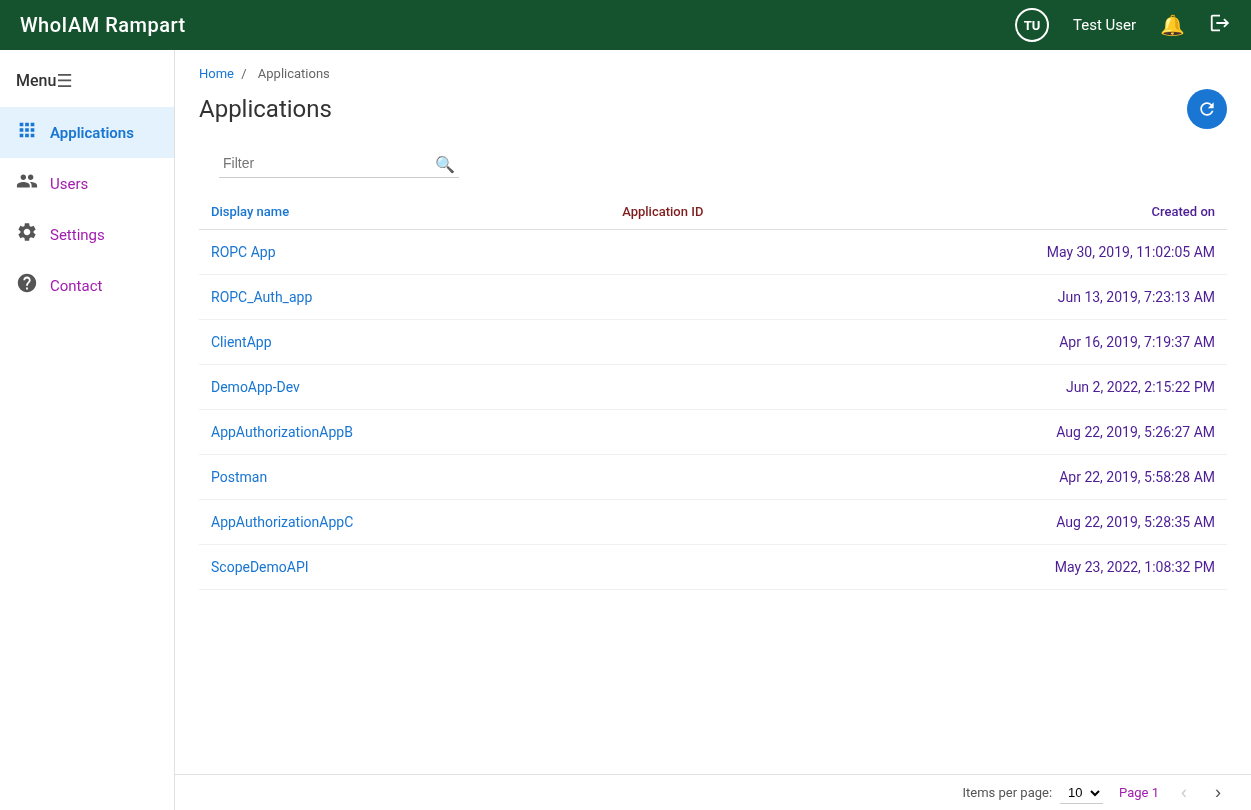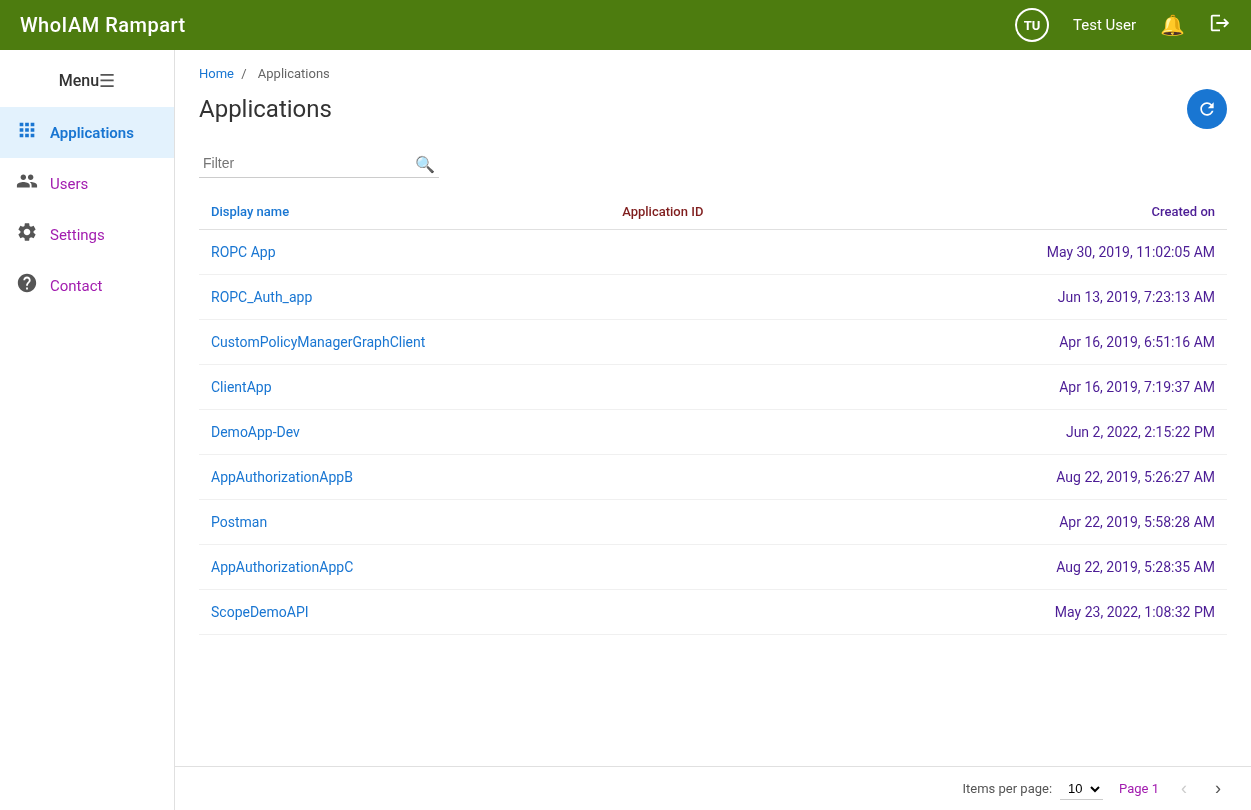--- a/index.html
+++ b/index.html
@@ -1,20 +1,20 @@
 <!DOCTYPE html>
 <html><head>
   <meta charset="utf-8">
   <style>
     * { box-sizing: border-box; margin: 0; padding: 0; }
     body { font-family: Roboto, Arial, sans-serif; font-size: 14px; background: #f5f5f5; color: #333; height: 810px; overflow: hidden; }
 
     
     .topbar {
-      background: #4d7c0f;
+      background: #14532d;
       color: white;
       height: 50px;
       display: flex;
       align-items: center;
       justify-content: space-between;
       padding: 0 20px;
     }
     .topbar-title {
       font-size: 20px;
       font-weight: 500;
@@ -46,21 +46,21 @@
     .sidebar {
       width: 175px;
       background: white;
       border-right: 1px solid #e0e0e0;
       padding-top: 10px;
       flex-shrink: 0;
     }
     .menu-header {
       display: flex;
       align-items: center;
-      justify-content: center;
+      justify-content: flex-start;
       padding: 10px 16px 16px 16px;
       font-size: 16px;
       font-weight: 500;
       color: #333;
     }
     .hamburger-icon { font-size: 18px; cursor: pointer; color: #555; }
     .sidebar-item {
       display: flex;
       align-items: center;
       gap: 12px;
@@ -122,20 +122,21 @@
       border: none;
       color: white;
       font-size: 18px;
       cursor: pointer;
       display: flex; align-items: center; justify-content: center;
     }
 
     
     .filter-row {
       margin-bottom: 16px;
+      margin-left: 20px;
     }
     .filter-input-wrap {
       position: relative;
       width: 240px;
     }
     .filter-input {
       width: 100%;
       border: none;
       border-bottom: 1px solid #ccc;
       padding: 6px 28px 6px 4px;
@@ -167,21 +168,21 @@
     }
     .col-name { width: 40%; color: #1976d2; cursor: pointer; }
     .col-appid { width: 35%; color: #7f1d1d; }
     .col-created { width: 25%; color: #4c1d95; text-align: right; }
     th.col-created { text-align: right; }
 
     
     .pagination-bar {
       position: absolute;
       bottom: 0; left: 0; right: 0;
-      height: 44px;
+      height: 36px;
       background: white;
       border-top: 1px solid #e0e0e0;
       display: flex;
       align-items: center;
       justify-content: flex-end;
       padding: 0 24px;
       gap: 16px;
     }
     .items-per-page {
       display: flex;
@@ -312,25 +313,20 @@
                 <td class="col-name">ROPC App</td>
                 <td class="col-appid"></td>
                 <td class="col-created">May 30, 2019, 11:02:05 AM</td>
               </tr>
               <tr>
                 <td class="col-name">ROPC_Auth_app</td>
                 <td class="col-appid"></td>
                 <td class="col-created">Jun 13, 2019, 7:23:13 AM</td>
               </tr>
               <tr>
-                <td class="col-name">CustomPolicyManagerGraphClient</td>
-                <td class="col-appid"></td>
-                <td class="col-created">Apr 16, 2019, 6:51:16 AM</td>
-              </tr>
-              <tr>
                 <td class="col-name">ClientApp</td>
                 <td class="col-appid"></td>
                 <td class="col-created">Apr 16, 2019, 7:19:37 AM</td>
               </tr>
               <tr>
                 <td class="col-name">DemoApp-Dev</td>
                 <td class="col-appid"></td>
                 <td class="col-created">Jun 2, 2022, 2:15:22 PM</td>
               </tr>
               <tr>

